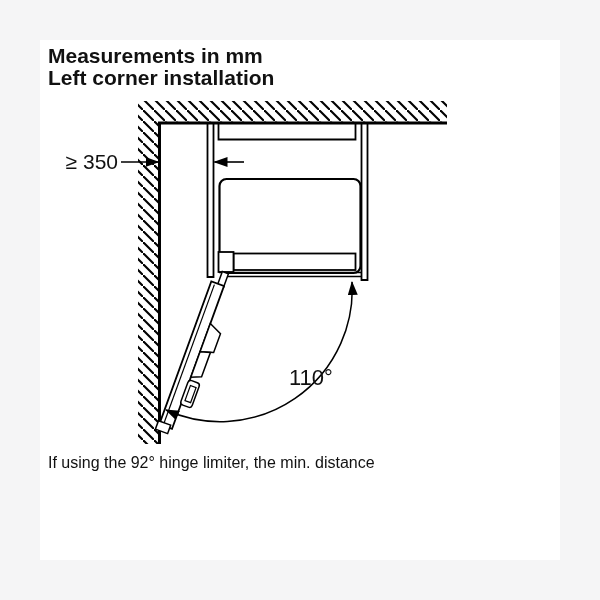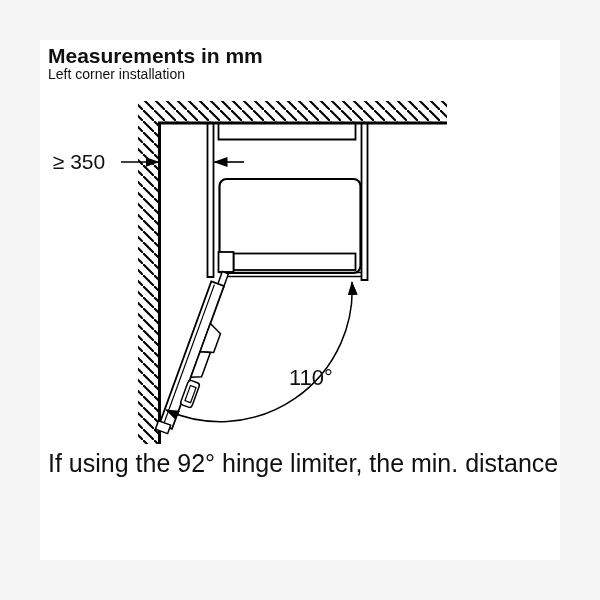--- a/index.html
+++ b/index.html
@@ -8,24 +8,24 @@
     background:#f5f5f6;
     font-family:"Liberation Sans","DejaVu Sans",sans-serif;
     color:#111;
   }
   .card{
     position:absolute;left:40px;top:40px;width:520px;height:520px;
     background:#ffffff;
   }
   .txt{position:absolute;white-space:nowrap;}
   .subtitle{left:48px;top:44px;font-size:21px;font-weight:700;}
-  .title{left:48px;top:66px;font-size:14px;font-weight:400;}
-  .dim-label{left:40px;top:150px;width:78px;text-align:center;font-size:21px;}
+  .title{left:48px;top:66px;font-size:21px;font-weight:700;}
+  .dim-label{left:40px;top:150px;width:78px;text-align:right;font-size:21px;}
   .angle-label{left:289px;top:365px;font-size:22px;}
-  .caption{left:48px;top:451px;font-size:25px;line-height:24px;}
+  .caption{left:48px;top:451px;font-size:16px;line-height:24px;}
   svg{position:absolute;left:0;top:0;}
   svg *{vector-effect:none;}
 </style>
 </head>
 <body>
 
 <div class="card"></div>
 
 <svg width="600" height="600" viewBox="0 0 600 600">
   <defs>

